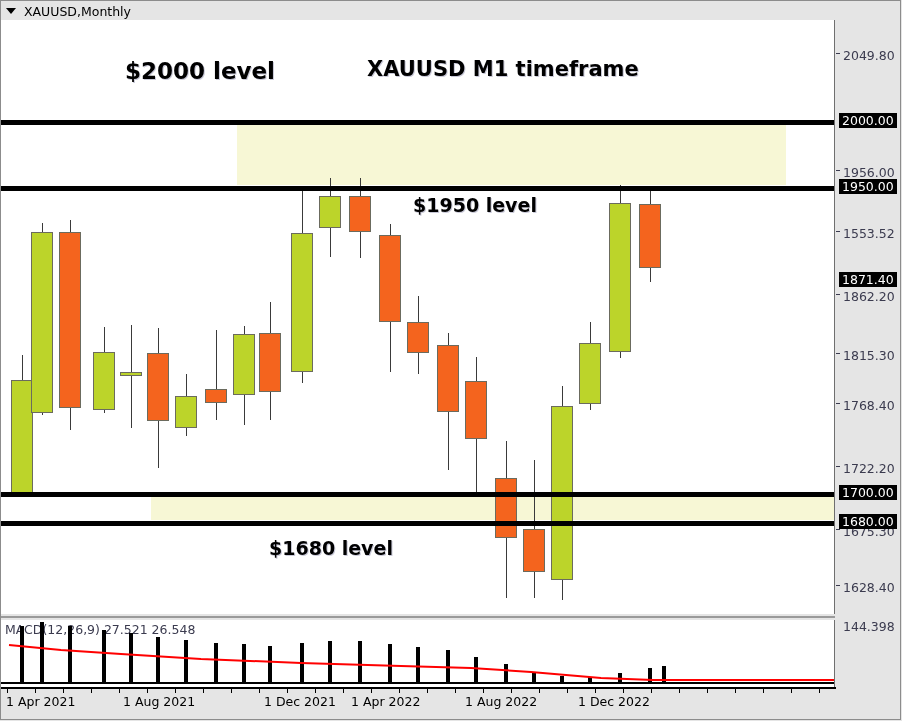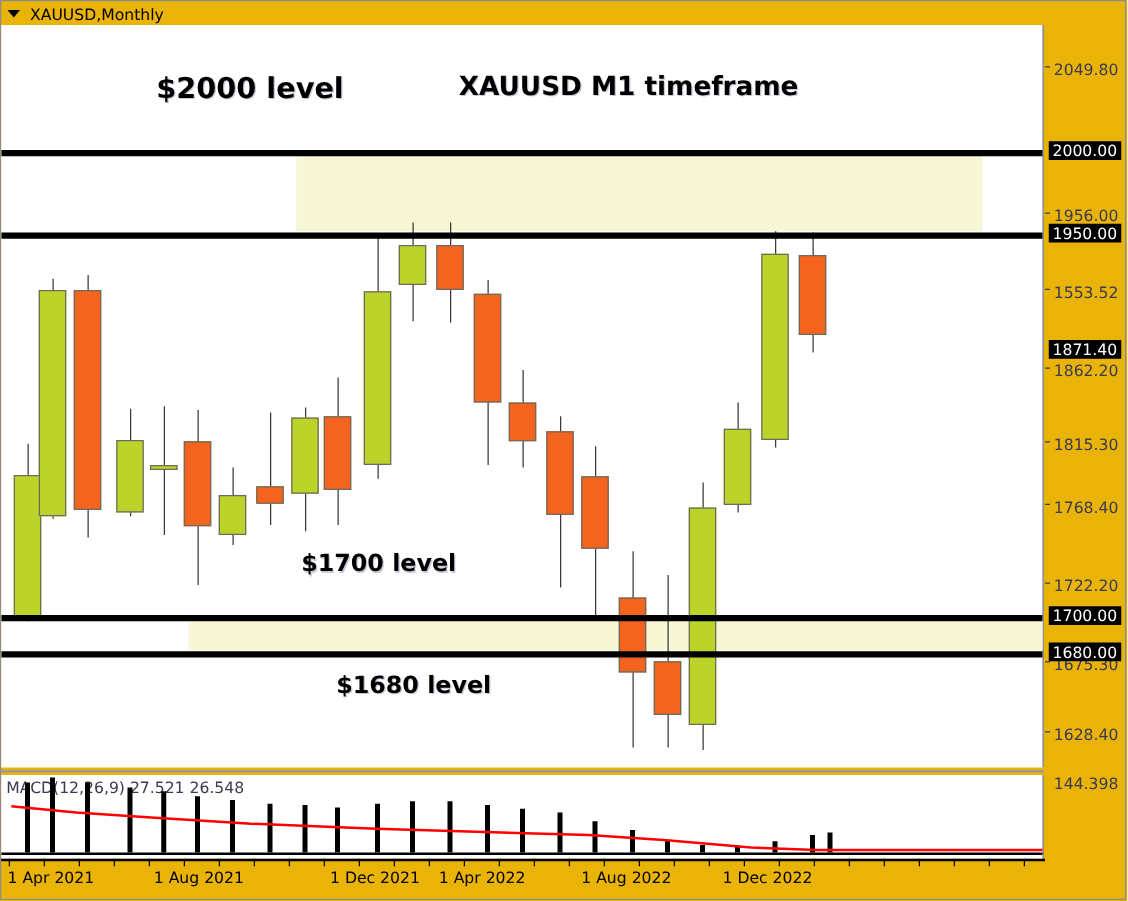--- a/index.html
+++ b/index.html
@@ -1,17 +1,17 @@
 <!DOCTYPE html>
 <html><head>
 <meta charset="utf-8">
 <style>
   html,body{margin:0;padding:0;background:#fff;}
   body{width:902px;height:721px;font-family:"DejaVu Sans","Liberation Sans",sans-serif;}
-  #app{position:relative;width:902px;height:721px;overflow:hidden;background:#eab308;}
+  #app{position:relative;width:902px;height:721px;overflow:hidden;background:#e5e5e5;}
 
   
   .frame{position:absolute;left:0;top:0;width:901px;height:720px;border:1px solid #8c8c8c;box-sizing:border-box;}
 
   
   .hdr{position:absolute;left:6px;top:3px;height:16px;display:flex;align-items:center;gap:7px;
        font-size:12.5px;color:#000;white-space:nowrap;}
   .hdr .caret{width:0;height:0;border-left:5px solid transparent;border-right:5px solid transparent;
               border-top:6px solid #000;display:inline-block;margin-right:1px;}
   .hdr .sym{letter-spacing:0px;}
@@ -116,21 +116,21 @@
       <div class="wick" style="left: 619px; top: 165px; height: 173px; background: rgb(58, 58, 58);"></div>
       <div class="body" style="left: 608px; top: 183px; width: 22px; height: 149px; background: rgb(188, 212, 42); border-color: rgb(107, 107, 94);"></div>
       <div class="wick" style="left: 649px; top: 166px; height: 96px; background: rgb(58, 58, 58);"></div>
       <div class="body" style="left: 638px; top: 184px; width: 22px; height: 64px; background: rgb(244, 100, 30); border-color: rgb(107, 107, 94);"></div>
       <div class="hline" style="top: 100px; height: 5px; background: rgb(0, 0, 0);"></div>
       <div class="hline" style="top: 166px; height: 5px; background: rgb(0, 0, 0);"></div>
       <div class="hline" style="top: 472px; height: 5px; background: rgb(0, 0, 0);"></div>
       <div class="hline" style="top: 501px; height: 5px; background: rgb(0, 0, 0);"></div>
       <div class="ann" style="left: 124px; top: 38px; font-size: 23px;">$2000 level</div>
       <div class="ann" style="left: 366px; top: 37px; font-size: 21px;">XAUUSD M1 timeframe</div>
-      <div class="ann" style="left: 240px; top: 420px; font-size: 19px;">$1700 level</div>
+      <div class="ann" style="left: 412px; top: 174px; font-size: 19px;">$1950 level</div>
       <div class="ann" style="left: 268px; top: 517px; font-size: 19px;">$1680 level</div>
     </div>
 
   <div class="sep"></div>
 
   <div class="macd" id="macdpanel">
     <div class="mlabel">MACD(12,26,9) 27.521 26.548</div>
   <div class="mbar" style="left: 19px; top: 6px; height: 56px;"></div>
       <div class="mbar" style="left: 39px; top: 2px; height: 60px;"></div>
       <div class="mbar" style="left: 67px; top: 6px; height: 56px;"></div>

